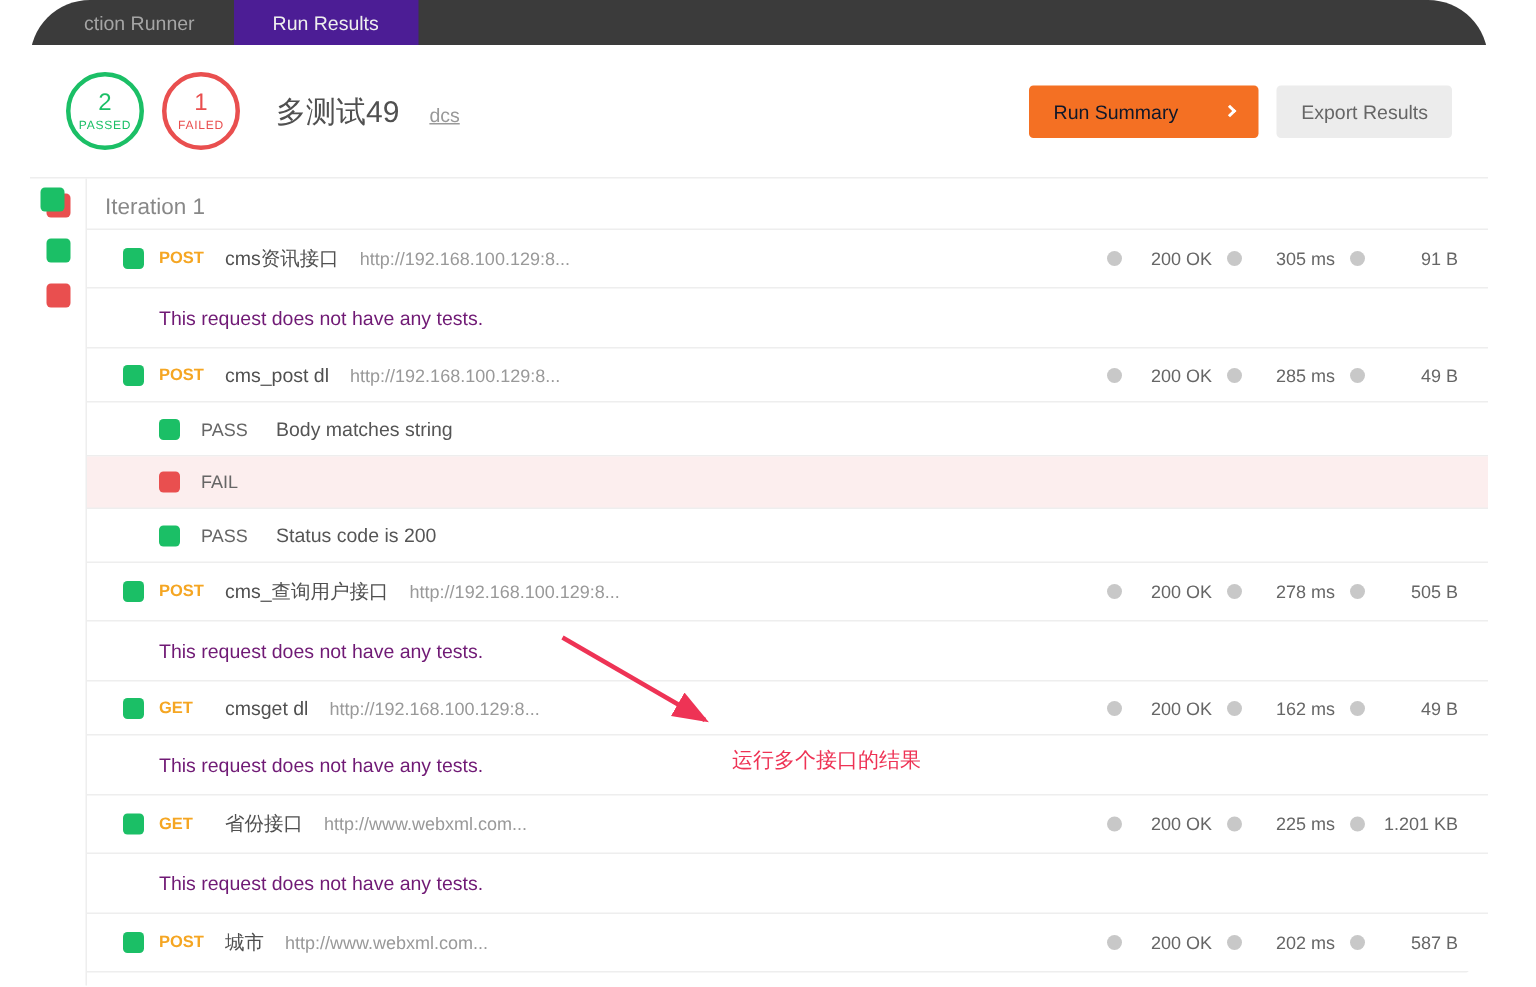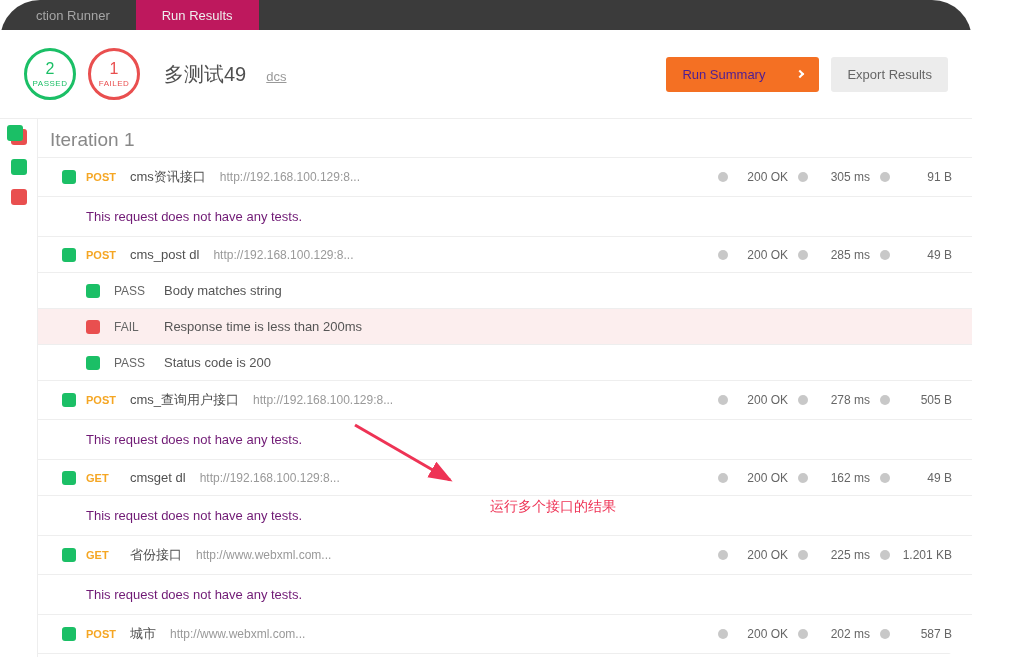--- a/index.html
+++ b/index.html
@@ -13,40 +13,41 @@
       overflow: hidden;
       position: relative;
     }
     .window {
       width: 972px;
       height: 658px;
       border-radius: 40px;
       overflow: hidden;
       position: relative;
       background: #fff;
+      margin-left: 20px;
     }
     .top-tabs {
       height: 30px;
       background: #3b3b3b;
       display: flex;
       align-items: flex-end;
       padding-left: 10px;
       overflow: hidden;
     }
     .top-tab {
       height: 30px;
       padding: 0 26px 0 26px;
       color: #a5a5a5;
       font-size: 13px;
       display: flex;
       align-items: center;
       position: relative;
     }
     .top-tab.active {
-      background: #be185d;
+      background: #4c1d95;
       color: #eee;
     }
     .header {
       display: flex;
       align-items: center;
       padding: 18px 24px 18px 24px;
       border-bottom: 1px solid #eee;
       background: #fff;
     }
     .circle-stat {
@@ -73,21 +74,21 @@
     .btn {
       padding: 10px 16px;
       font-size: 13px;
       border-radius: 3px;
       border: none;
       cursor: pointer;
       display: flex;
       align-items: center;
       gap: 8px;
     }
-    .btn.primary { background: #f47023; color: #4c1d95; gap: 32px; }
+    .btn.primary { background: #f47023; color: #0f172a; gap: 32px; }
     .btn.secondary { background: #ececec; color: #666; }
     .chevron-right {
       display: inline-block;
       width: 6px; height: 6px;
       border-top: 2px solid #fff;
       border-right: 2px solid #fff;
       transform: rotate(45deg);
     }
     .content {
       display: flex;
@@ -117,21 +118,21 @@
     }
     .rail-icon.multi {
       background: #e94f4f;
     }
     .rail-icon.green { background: #1bbf66; }
     .rail-icon.red { background: #e94f4f; }
     .results { flex: 1; overflow-y: auto; }
     .iter-label {
       padding: 10px 12px 6px;
       color: #888;
-      font-size: 19px;
+      font-size: 15px;
       border-bottom: 1px solid #eee;
     }
     .req-row {
       display: flex;
       align-items: center;
       padding: 10px 20px 10px 24px;
       border-bottom: 1px solid #eee;
       gap: 10px;
     }
     .sq {
@@ -264,21 +265,20 @@
             <span class="meta">49 B</span>
           </div>
           <div class="test-row">
             <div class="sq pass"></div>
             <span class="test-status">PASS</span>
             <span class="test-name">Body matches string</span>
           </div>
           <div class="test-row failed">
             <div class="sq fail"></div>
             <span class="test-status">FAIL</span>
-            <span class="test-name">Response time is less than 200ms</span>
           </div>
           <div class="test-row">
             <div class="sq pass"></div>
             <span class="test-status">PASS</span>
             <span class="test-name">Status code is 200</span>
           </div>
           <div class="req-row">
             <div class="sq pass"></div>
             <span class="method">POST</span>
             <span class="req-name">cms_查询用户接口</span>
@@ -339,14 +339,14 @@
   </div>
 
   <svg class="arrow-svg" width="120" height="80" style="left:350px; top:420px;">
     <defs>
       <marker id="ah" markerWidth="10" markerHeight="10" refX="7" refY="3" orient="auto">
         <path d="M0,0 L8,3 L0,6 Z" fill="#ee3355"></path>
       </marker>
     </defs>
     <line x1="5" y1="5" x2="100" y2="60" stroke="#ee3355" stroke-width="3" marker-end="url(#ah)"></line>
   </svg>
-  <div class="annotation" style="left:490px; top:498px;">运行多个接口的结果</div>
+  <div class="annotation" style="left:468px; top:498px;">运行多个接口的结果</div>
 </div>
 
 </body></html>

